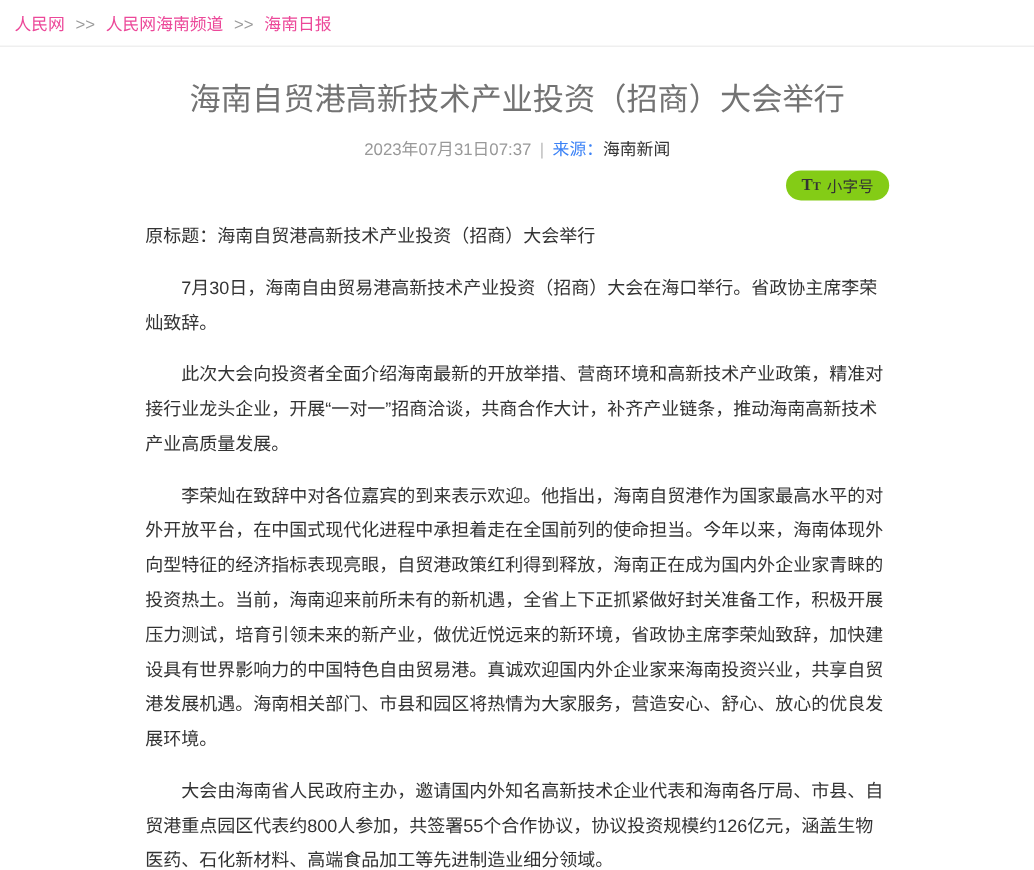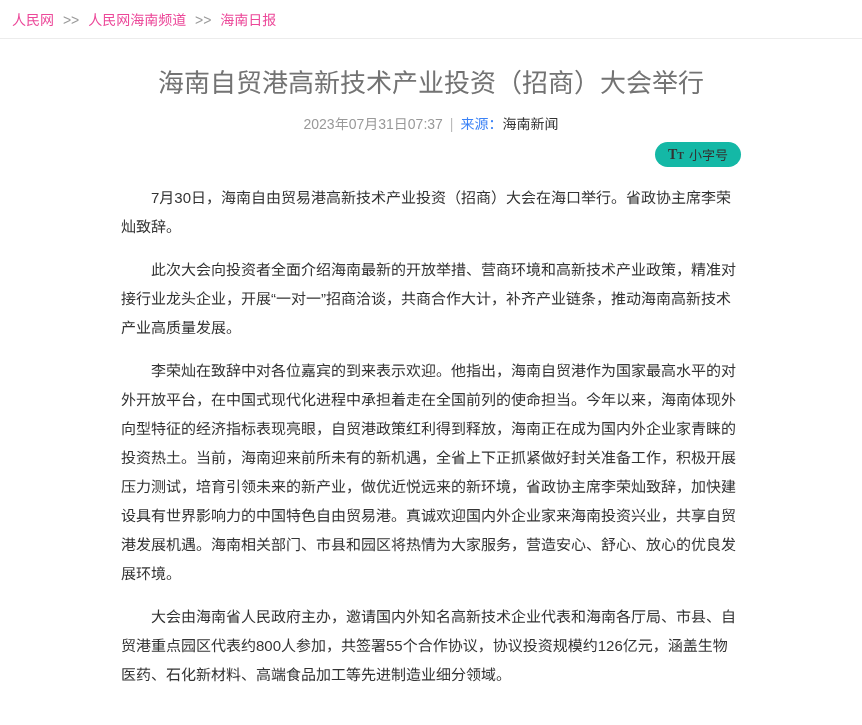--- a/index.html
+++ b/index.html
@@ -54,21 +54,21 @@
   }
   .meta .pipe { margin: 0 7px; color: #bbbbbb; }
   .meta .source-label { color: #3b82f6; }
   .meta .source-link { color: #333333; text-decoration: none; cursor: pointer; }
   .toolbar {
     margin-top: 9px;
     display: flex;
     justify-content: flex-end;
   }
   .font-size-btn {
-    background: #14b8a6;
+    background: #84cc16;
     border: none;
     border-radius: 13px;
     height: 25px;
     padding: 0 13px;
     font-size: 13px;
     color: #333333;
     display: inline-flex;
     align-items: center;
     gap: 5px;
     cursor: pointer;
@@ -113,20 +113,21 @@
   </div>
 
   <div class="toolbar">
     <button class="font-size-btn">
       <span class="tt-icon"><span class="t-big">T</span><span class="t-small">T</span></span>
       <span>小字号</span>
     </button>
   </div>
 
   <div class="article">
+    <p class="no-indent">原标题：海南自贸港高新技术产业投资（招商）大会举行</p>
     <p>7月30日，海南自由贸易港高新技术产业投资（招商）大会在海口举行。省政协主席李荣灿致辞。</p>
     <p>此次大会向投资者全面介绍海南最新的开放举措、营商环境和高新技术产业政策，精准对接行业龙头企业，开展“一对一”招商洽谈，共商合作大计，补齐产业链条，推动海南高新技术产业高质量发展。</p>
     <p>李荣灿在致辞中对各位嘉宾的到来表示欢迎。他指出，海南自贸港作为国家最高水平的对外开放平台，在中国式现代化进程中承担着走在全国前列的使命担当。今年以来，海南体现外向型特征的经济指标表现亮眼，自贸港政策红利得到释放，海南正在成为国内外企业家青睐的投资热土。当前，海南迎来前所未有的新机遇，全省上下正抓紧做好封关准备工作，积极开展压力测试，培育引领未来的新产业，做优近悦远来的新环境，省政协主席李荣灿致辞，加快建设具有世界影响力的中国特色自由贸易港。真诚欢迎国内外企业家来海南投资兴业，共享自贸港发展机遇。海南相关部门、市县和园区将热情为大家服务，营造安心、舒心、放心的优良发展环境。</p>
     <p>大会由海南省人民政府主办，邀请国内外知名高新技术企业代表和海南各厅局、市县、自贸港重点园区代表约800人参加，共签署55个合作协议，协议投资规模约126亿元，涵盖生物医药、石化新材料、高端食品加工等先进制造业细分领域。</p>
 
   </div>
 
 </div>
 
 </body></html>

